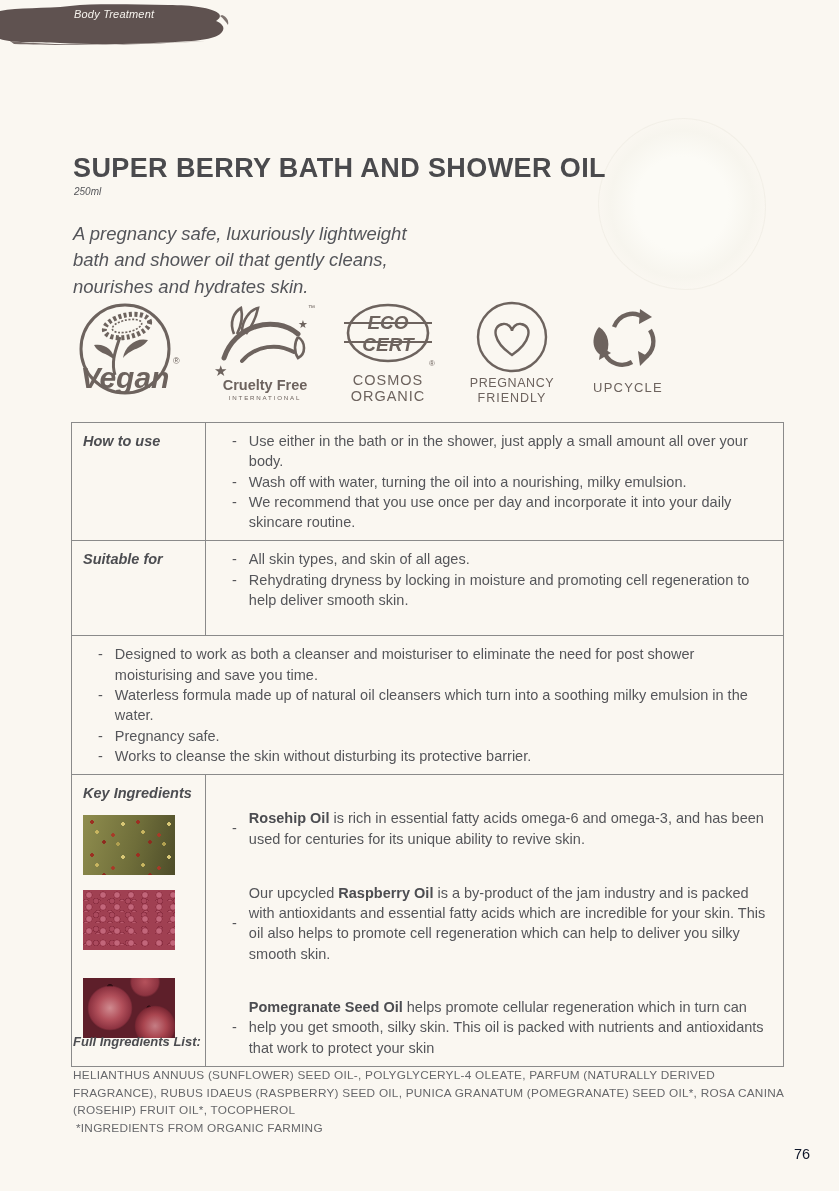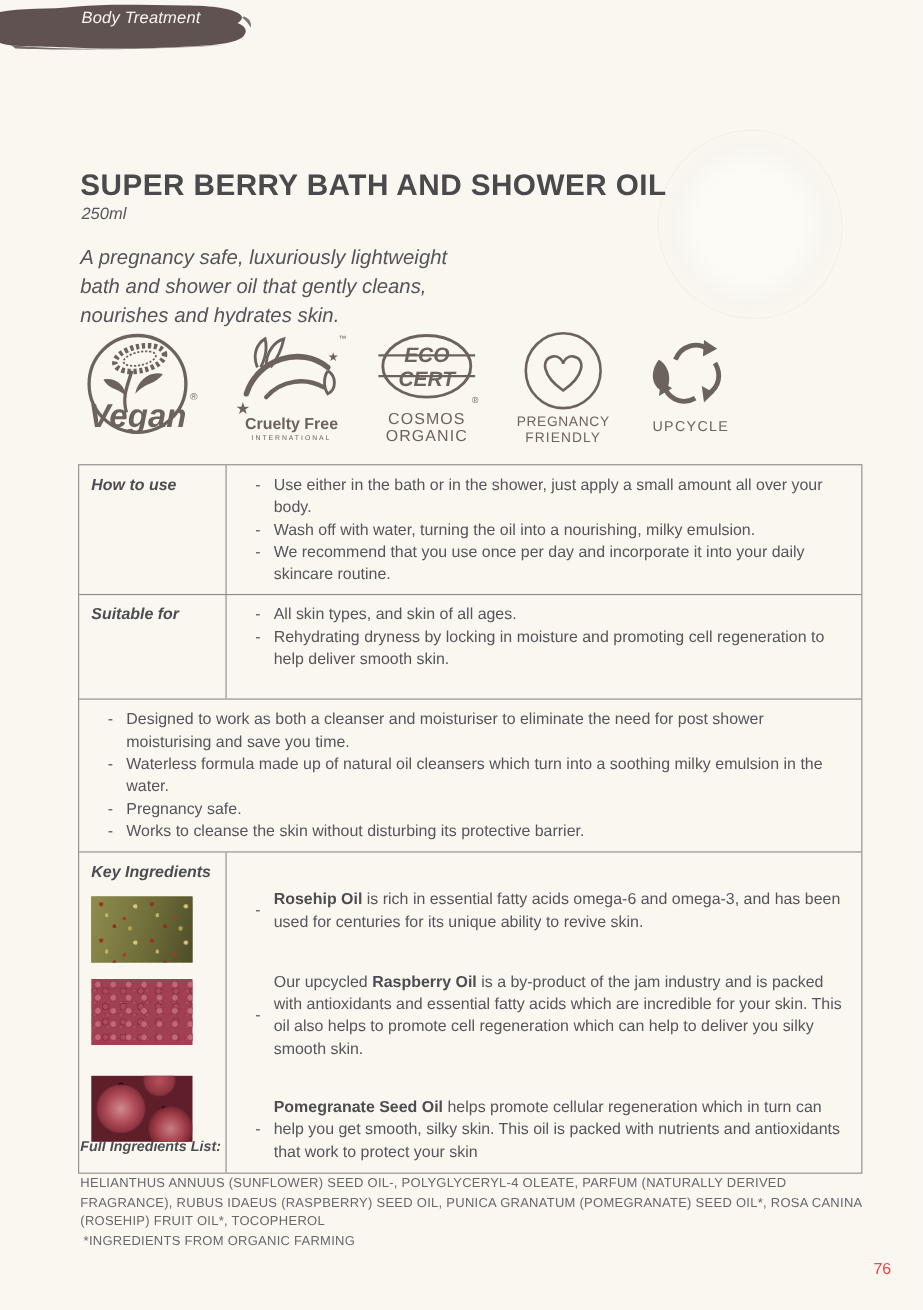--- a/index.html
+++ b/index.html
@@ -14,39 +14,39 @@
     background:#faf7f1;
     overflow:hidden;
     color:#4f5054;
   }
 
   
   .badge { position:absolute; left:0; top:90; width:230px; height:46px; }
   .badge svg { position:absolute; left:0; top:0; width:100%; height:100%; }
   .badge-label {
     position:absolute; left:74px; top:8px;
-    font-style:italic; font-size:15px; color:#f7f4ee; letter-spacing:.2px;
+    font-style:italic; font-size:11px; color:#f7f4ee; letter-spacing:.2px;
   }
 
   
   .product-blob {
     position:absolute; left:598px; top:118px; width:168px; height:172px;
     border-radius:51% 49% 48% 52% / 50% 52% 48% 50%;
     background:radial-gradient(closest-side, #fcfbf6 55%, #f7f5ee 85%, rgba(247,245,238,0) 100%);
     box-shadow:0 0 0 1px rgba(230,226,214,.35) inset;
   }
 
   
   .title {
     position:absolute; left:73px; top:153px;
     font-size:27px; font-weight:bold; letter-spacing:.4px; color:#4a4a4d;
   }
   .volume {
     position:absolute; left:74px; top:186px;
-    font-style:italic; font-size:15px; color:#55565a;
+    font-style:italic; font-size:10px; color:#55565a;
   }
   .description {
     position:absolute; left:73px; top:221px; width:360px;
     font-style:italic; font-size:18.5px; line-height:1.42; color:#54555a;
   }
 
   
   .logos {
     position:absolute; left:70px; top:300px; width:560px; height:106px;
     display:flex; align-items:flex-start; gap:24px;
@@ -139,21 +139,21 @@
     margin-top:18px;
     font-size:11.8px; line-height:1.5; letter-spacing:.25px; color:#67686b;
   }
   .fi-footnote {
     font-size:11.8px; line-height:1.5; letter-spacing:.25px; color:#67686b;
     padding-left:3px;
   }
 
   .page-number {
     position:absolute; left:794px; top:1146px;
-    font-size:14.5px; color:#ef4444;
+    font-size:14.5px; color:#0f172a;
   }
 </style>
 </head>
 <body>
 
 <div class="page">
 
   <div class="badge">
     <svg viewBox="0 0 230 46" preserveAspectRatio="none">
       <path fill="#5f5250" d="M0,11 C18,7 44,9 70,6 C100,3 138,5 168,5 C193,5 212,8 218,13

